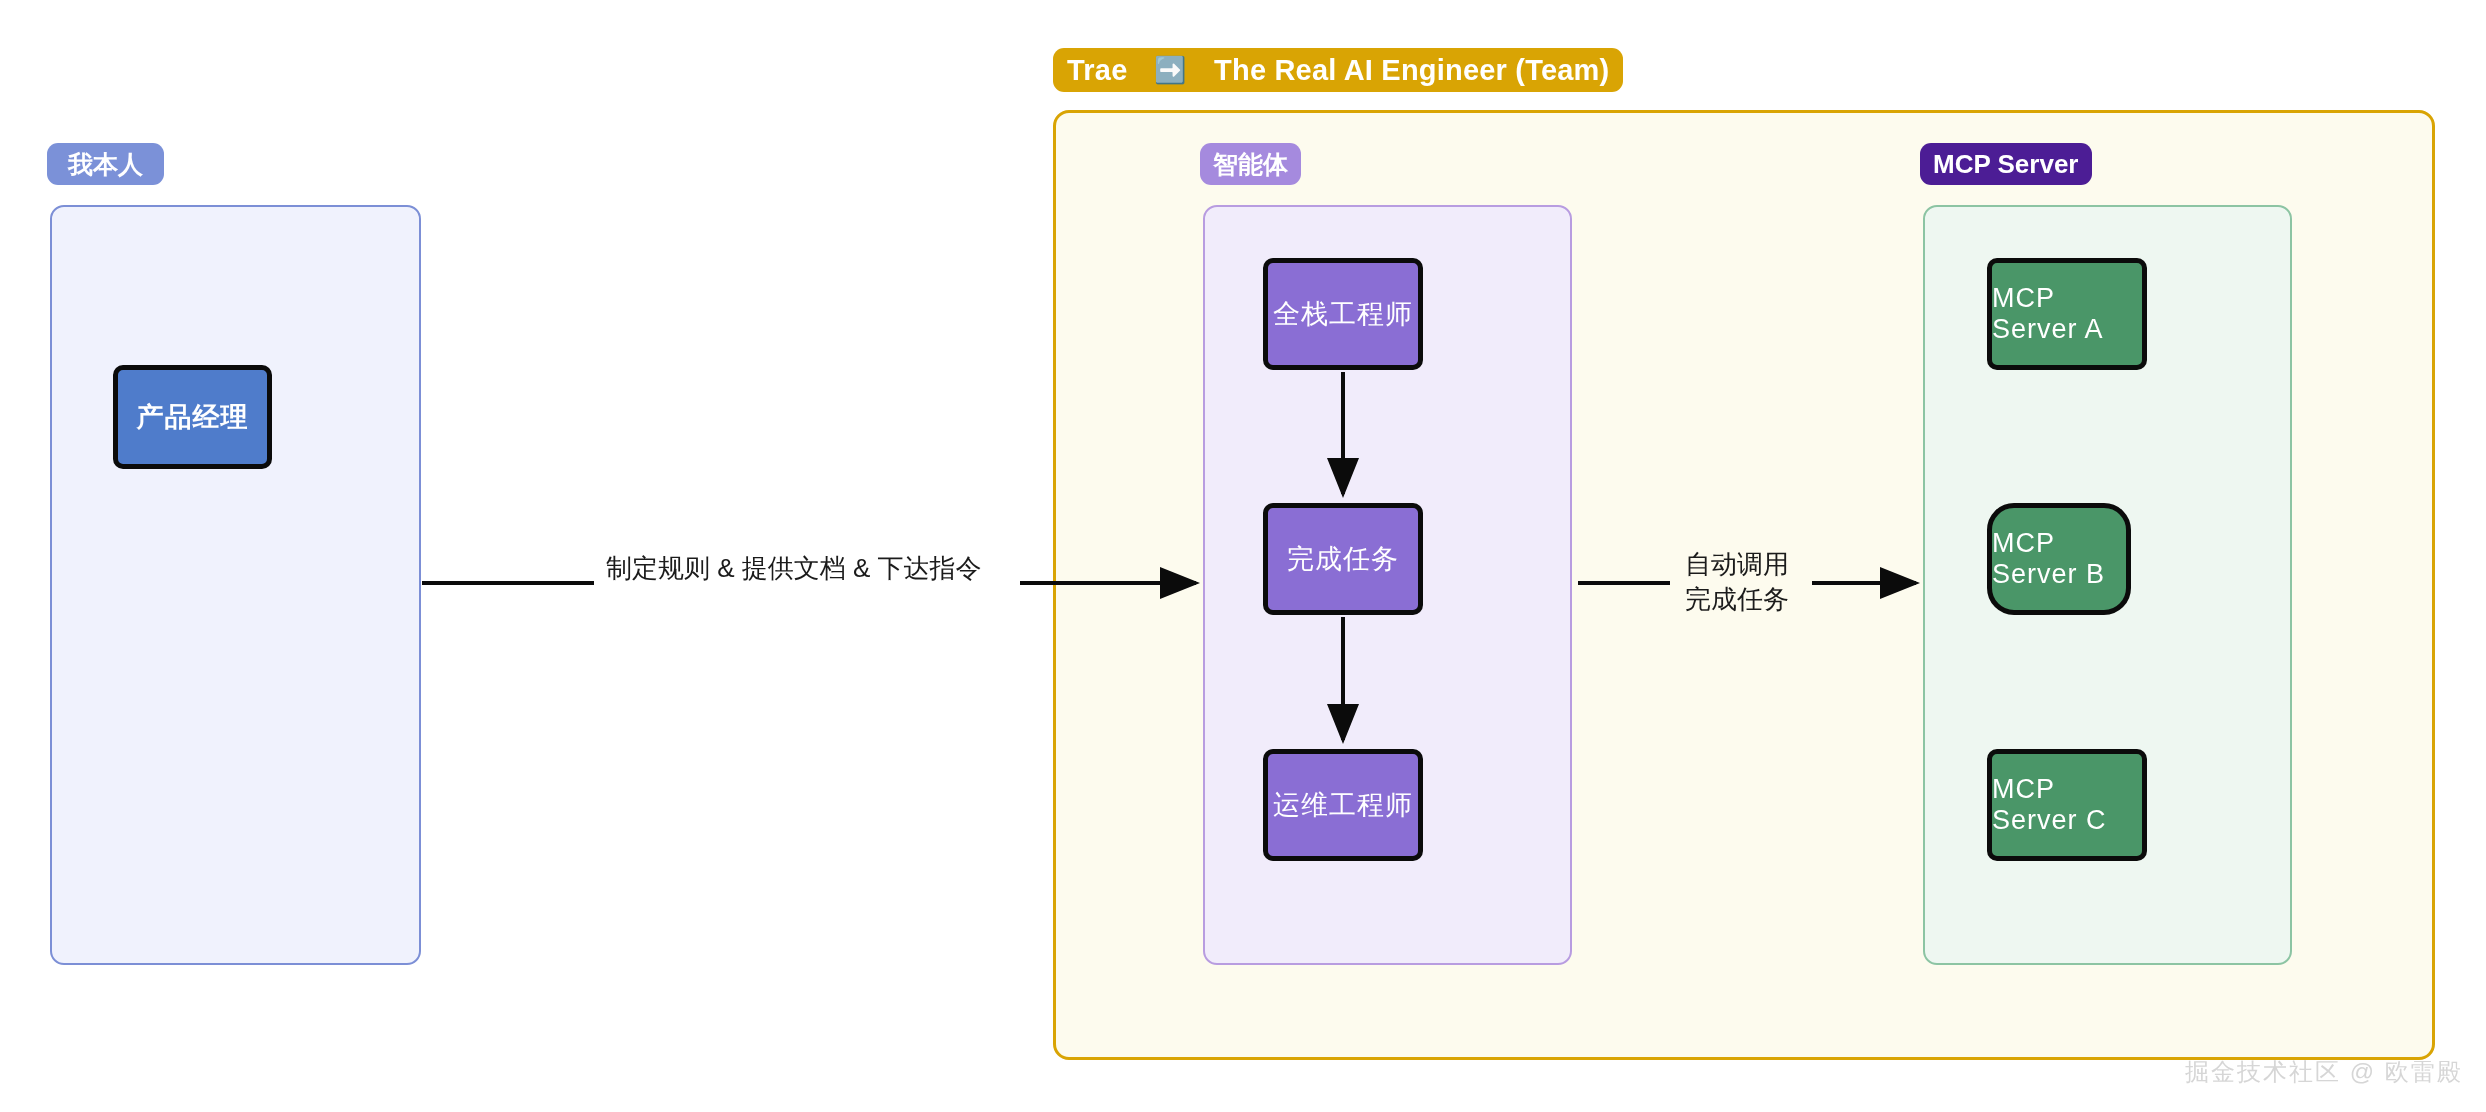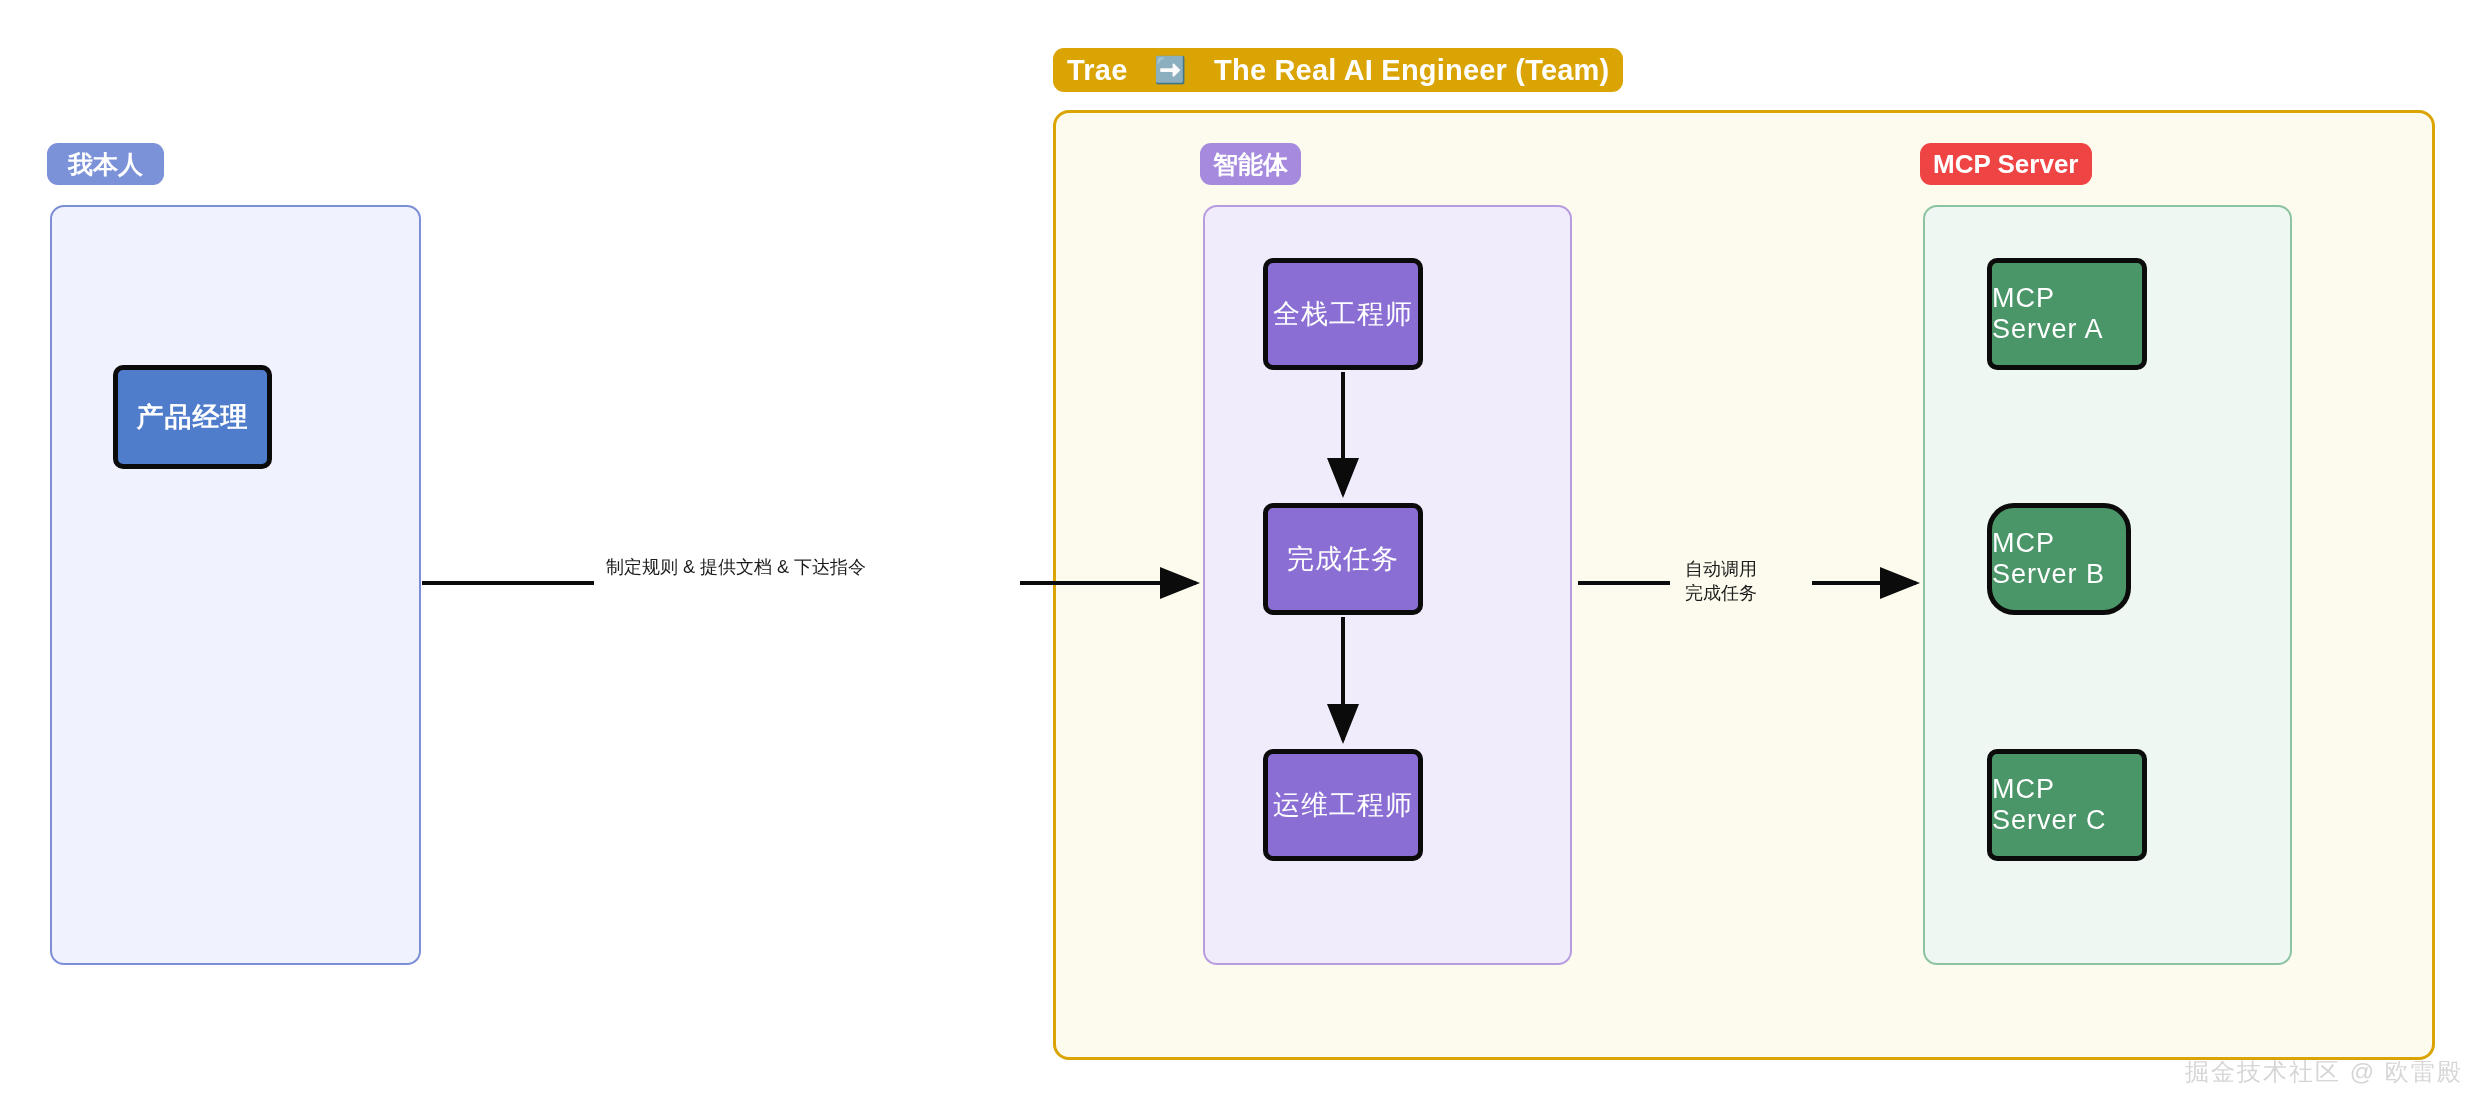--- a/index.html
+++ b/index.html
@@ -93,21 +93,21 @@
     height: 42px;
     padding: 0 13px;
     background: #a58ade;
     font-size: 25px;
   }
   .badge-mcp {
     left: 1920px;
     top: 143px;
     height: 42px;
     padding: 0 13px;
-    background: #ef4444;
+    background: #4c1d95;
     font-size: 26px;
   }
   .badge .emoji-arrow {
     display: inline-block;
     margin: 0 7px;
     font-size: 26px;
     line-height: 1;
   }
 
   
@@ -146,21 +146,21 @@
     left: 0;
     top: 0;
     width: 2486px;
     height: 1112px;
     pointer-events: none;
     overflow: visible;
   }
   .edge-label {
     position: absolute;
     color: #1b1b1b;
-    font-size: 18px;
+    font-size: 26px;
     line-height: 1.33;
     white-space: nowrap;
     text-align: center;
   }
   .edge-label-rules {
     left: 606px;
     top: 568px;
     transform: translateY(-50%);
   }
   .edge-label-auto {

